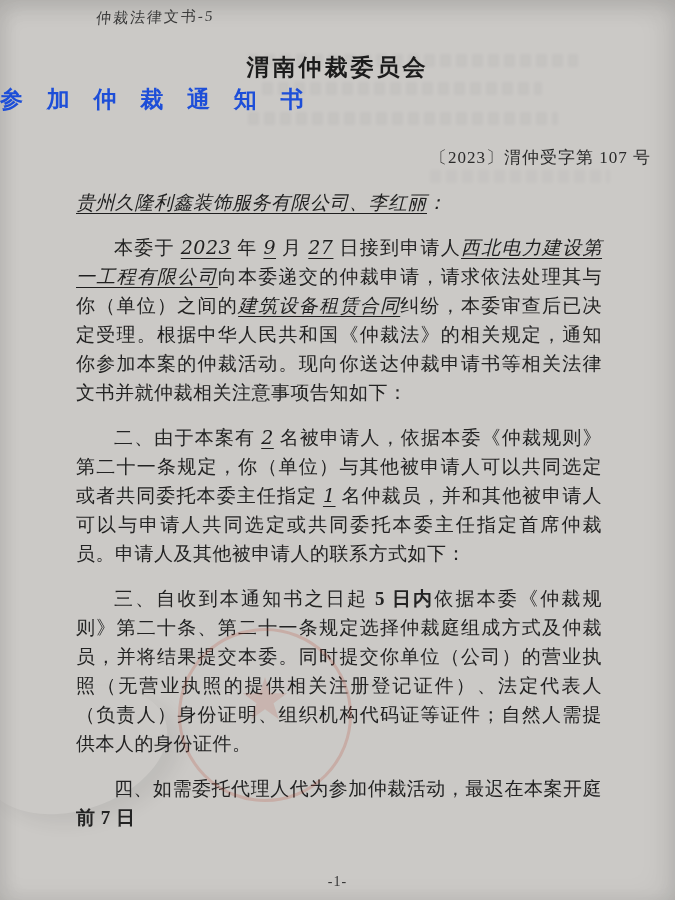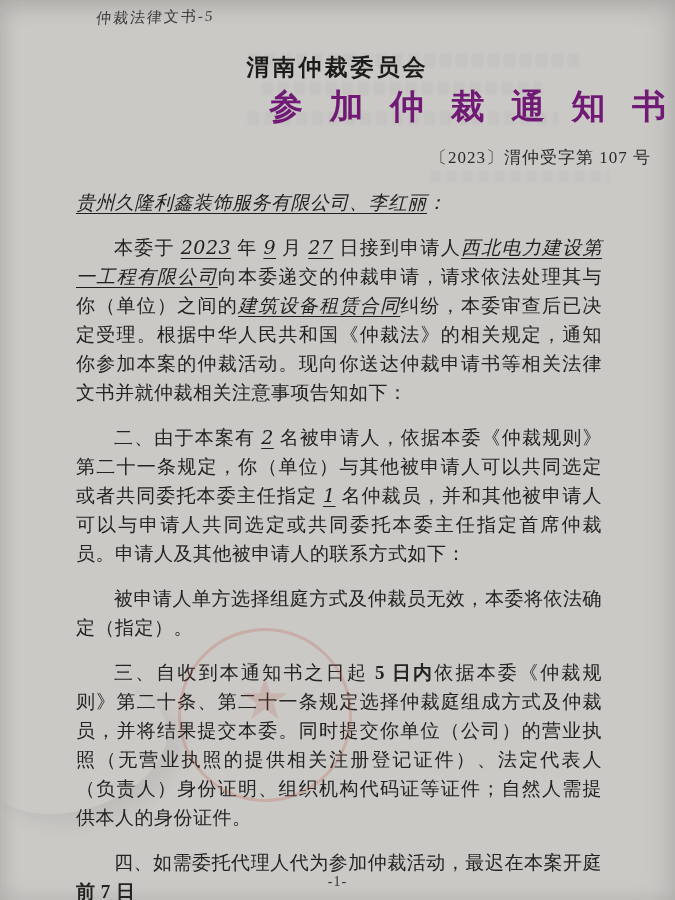--- a/index.html
+++ b/index.html
@@ -40,24 +40,24 @@
     position: absolute;
     top: 52px; left: 0; width: 100%;
     text-align: center;
     font-size: 23px; font-weight: bold;
     letter-spacing: 3px;
     color: #1c1c1c;
   }
   .doc-title {
     position: absolute;
     top: 84px; left: 0; width: 100%;
-    text-align: right;
-    font-size: 34px; font-weight: bold;
+    text-align: left;
+    font-size: 23px; font-weight: bold;
     letter-spacing: 9px;
-    color: #701a75;
+    color: #1d4ed8;
   }
   .case-number {
     position: absolute;
     top: 146px; right: 24px;
     font-size: 17px;
     color: #2a2a2a;
     letter-spacing: 1px;
   }
   .body-text {
     position: absolute;
@@ -135,21 +135,20 @@
   <div class="org-title">渭南仲裁委员会</div>
 
   <div class="doc-title">参 加 仲 裁 通 知 书</div>
 
   <div class="case-number">〔2023〕渭仲受字第 107 号</div>
 
   <div class="body-text">
       <p><span class="u hw">贵州久隆利鑫装饰服务有限公司、李红丽</span><span class="hw">：</span></p>
       <p class="indent"><span class="">本委于 </span><span class="u hw">2023</span><span class=""> 年 </span><span class="u hw">9</span><span class=""> 月 </span><span class="u hw">27</span><span class=""> 日接到申请人</span><span class="u hw">西北电力建设第一工程有限公司</span><span class="">向本委递交的仲裁申请，请求依法处理其与你（单位）之间的</span><span class="u hw">建筑设备租赁合同</span><span class="">纠纷，本委审查后已决定受理。根据中华人民共和国《仲裁法》的相关规定，通知你参加本案的仲裁活动。现向你送达仲裁申请书等相关法律文书并就仲裁相关注意事项告知如下：</span></p>
       <p class="indent"><span class="">二、由于本案有 </span><span class="u hw">2</span><span class=""> 名被申请人，依据本委《仲裁规则》第二十一条规定，你（单位）与其他被申请人可以共同选定或者共同委托本委主任指定 </span><span class="u hw">1</span><span class=""> 名仲裁员，并和其他被申请人可以与申请人共同选定或共同委托本委主任指定首席仲裁员。申请人及其他被申请人的联系方式如下：</span></p>
-      <p class="indent"><span class="">被申请人单方选择组庭方式及仲裁员无效，本委将依法确定（指定）。</span></p>
       <p class="indent"><span class="">三、自收到本通知书之日起 </span><span class="b">5 日内</span><span class="">依据本委《仲裁规则》第二十条、第二十一条规定选择仲裁庭组成方式及仲裁员，并将结果提交本委。同时提交你单位（公司）的营业执照（无营业执照的提供相关注册登记证件）、法定代表人（负责人）身份证明、组织机构代码证等证件；自然人需提供本人的身份证件。</span></p>
       <p class="indent"><span class="">四、如需委托代理人代为参加仲裁活动，最迟在本案开庭</span><span class="b">前 7 日</span></p>
     </div>
 
   <div class="stamp">
     <div class="star">★</div>
   </div>
 
   <div class="page-number">-1-</div>
 

